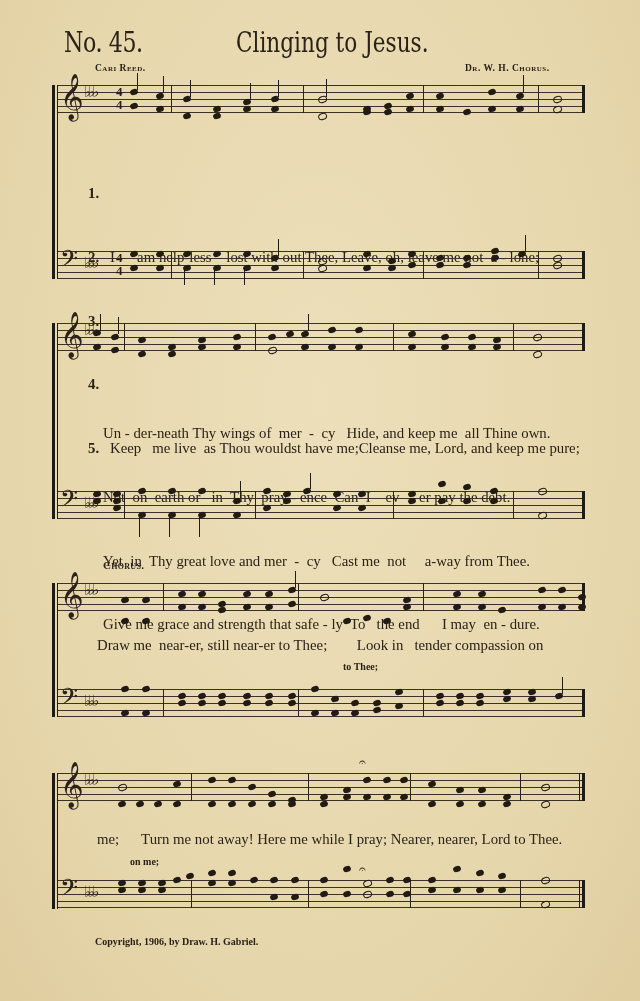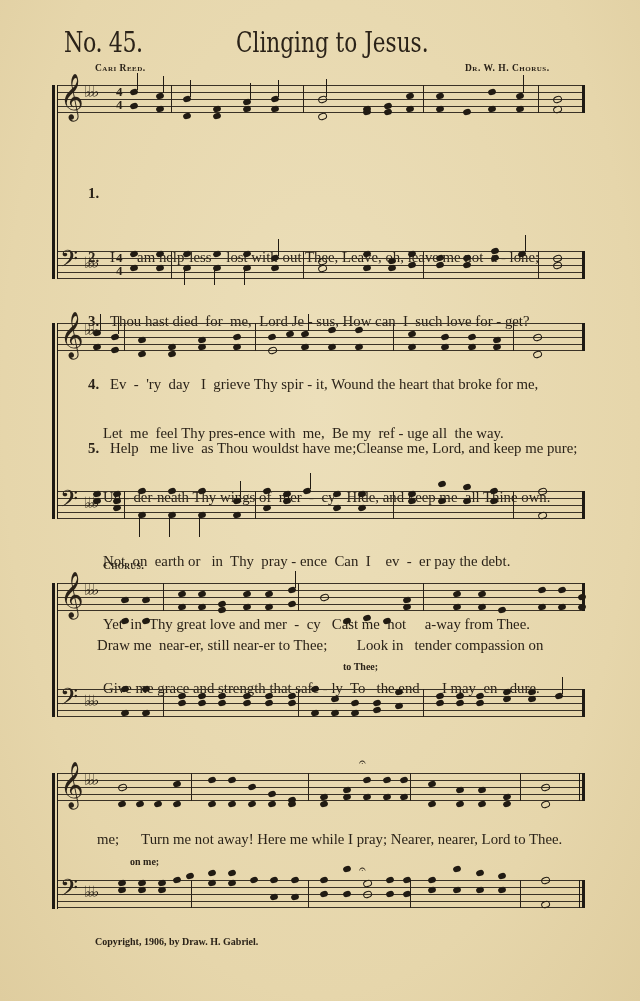--- a/index.html
+++ b/index.html
@@ -103,23 +103,23 @@
   <div class="note" style="left:458px;top:8px"></div>
     <div class="note" style="left:458px;top:21px"></div>
     <div class="stem" style="left:465px;top:-10px;height:18px"></div>
   <div class="note half" style="left:495px;top:11px"></div>
     <div class="note half" style="left:495px;top:21px"></div>
 </div>
 
 <div class="abs verse-block" style="top:141px;">
   <div class="verse-line"><span class="verse-num">1.</span></div>
   <div class="verse-line"><span class="verse-num">2.</span><span>I      am help-less—lost with-out Thee, Leave, oh, leave me not  a - lone;</span></div>
-  <div class="verse-line"><span class="verse-num">3.</span><span>Thou hast died  for  me,  Lord Je - sus, How can  I  such love for - get?</span></div>
-  <div class="verse-line"><span class="verse-num">4.</span><span>Ev  -  'ry  day   I  grieve Thy spir - it, Wound the heart that broke for me,</span></div>
-  <div class="verse-line"><span class="verse-num">5.</span><span>Help   me live  as Thou wouldst have me;Cleanse me, Lord, and keep me pure;</span></div>
+  <div class="verse-line"><span class="verse-num">3.</span></div>
+  <div class="verse-line"><span class="verse-num">4.</span></div>
+  <div class="verse-line"><span class="verse-num">5.</span><span>Keep   me live  as Thou wouldst have me;Cleanse me, Lord, and keep me pure;</span></div>
 </div>
 
 <div class="abs staff" style="top:251px;">
   <div class="line" style="top:0"></div>
     <div class="line" style="top:7px"></div>
     <div class="line" style="top:14px"></div>
     <div class="line" style="top:21px"></div>
     <div class="line" style="top:27px"></div>
   <span class="clef bass-clef">𝄢</span>
   <span class="flats" style="top:3px">♭♭♭</span>
@@ -214,21 +214,20 @@
     <div class="note" style="left:383px;top:21px"></div>
   <div class="note" style="left:410px;top:11px"></div>
     <div class="note" style="left:410px;top:21px"></div>
   <div class="note" style="left:435px;top:14px"></div>
     <div class="note" style="left:435px;top:21px"></div>
   <div class="note half" style="left:475px;top:11px"></div>
     <div class="note half" style="left:475px;top:28px"></div>
 </div>
 
 <div class="abs verse-block" style="top:381px;left:103px;">
-  <div>Let  me  feel Thy pres-ence with  me,  Be my  ref - uge all  the way.</div>
   <div>Un - der-neath Thy wings of  mer  -  cy   Hide, and keep me  all Thine own.</div>
   <div>Not  on  earth or   in  Thy  pray - ence  Can  I    ev  -  er pay the debt.</div>
   <div>Yet  in  Thy great love and mer  -  cy   Cast me  not     a-way from Thee.</div>
   <div>Give me grace and strength that safe - ly  To   the end      I may  en - dure.</div>
 </div>
 
 <div class="abs staff" style="top:491px;">
   <div class="line" style="top:0"></div>
     <div class="line" style="top:7px"></div>
     <div class="line" style="top:14px"></div>

